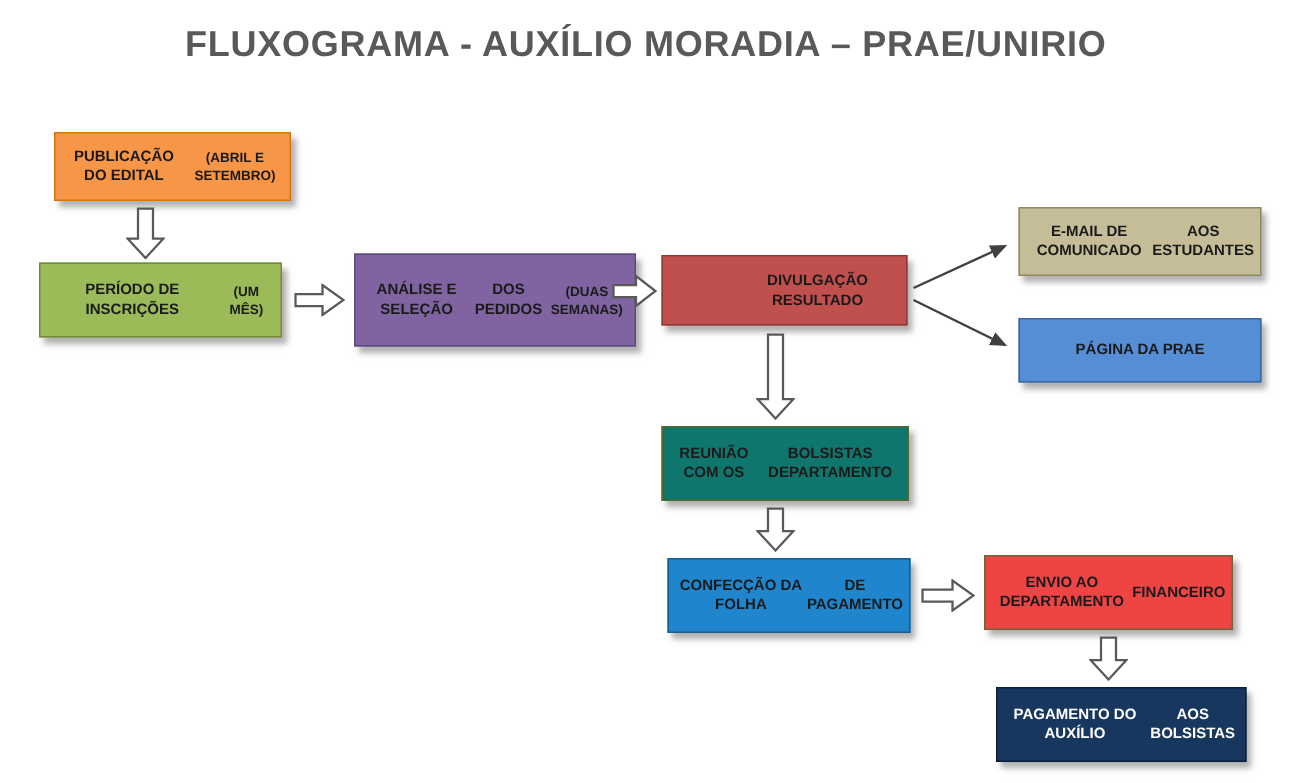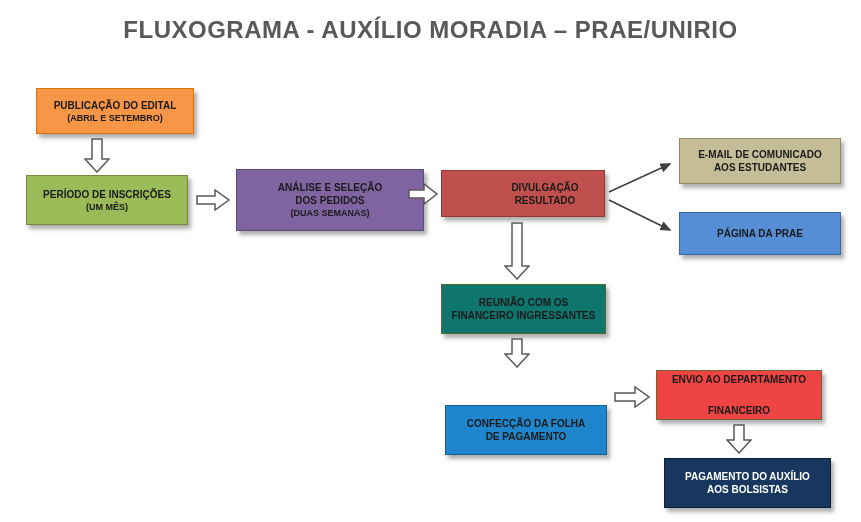--- a/index.html
+++ b/index.html
@@ -12,39 +12,39 @@
     border-radius:14px;
   }
   .title{
     position:absolute;top:16px;left:0;right:0;
     text-align:center;
     font-size:24px;font-weight:bold;
     color:#595959;letter-spacing:0.5px;
   }
   .node{
     position:absolute;
-    display:flex;flex-direction:column;
+    display:flex;flex-direction:row;
     align-items:center;justify-content:center;
     border:1px solid #666;
     box-shadow:3px 4px 4px rgba(110,110,110,0.55);
     text-align:center;
     font-size:10px;font-weight:bold;color:#1a1a1a;
     line-height:13px;
     box-sizing:border-box;
     padding:2px 4px;
   }
   .node .small{font-size:9px;line-height:12px;}
   .n-orange{background:#F79646;border-color:#D9730D;}
   .n-green{background:#9BBB59;border-color:#71893F;}
   .n-purple{background:#8064A2;border-color:#5F497A;}
   .n-red{background:#C0504D;border-color:#8F3836;padding-left:48px;}
   .n-tan{background:#C4BD97;border-color:#8F8861;justify-content:center;}
   .n-blue{background:#558ED5;border-color:#3A67A0;}
   .n-olive{background:#0f766e;border-color:#55692B;}
-  .n-brightblue{background:#1F86CD;border-color:#155E91;margin-top:33px;}
+  .n-brightblue{background:#1F86CD;border-color:#155E91;}
   .n-khaki{background:#ef4444;border-color:#6F6436;justify-content:space-between;}
   .n-navy{background:#17375E;border-color:#0C1F38;color:#ffffff;}
   .arrow{position:absolute;}
   .arrow svg{display:block;}
 </style>
 </head>
 <body>
 
 <div class="canvas">
 
@@ -110,21 +110,21 @@
   </div>
 
   <div class="arrow" style="left:504px;top:222px">
     <svg width="26" height="58" viewBox="0 0 26 58">
       <polygon points="8,1 18,1 18,44 25,44 13,57 1,44 8,44" fill="#ffffff" stroke="#595959" stroke-width="1.5"></polygon>
     </svg>
   </div>
 
   <div class="node n-olive" style="left:441px;top:284px;width:165px;height:50px">
     <div>REUNIÃO COM OS</div>
-    <div>FINANCEIRO INGRESSANTES</div>
+    <div>BOLSISTAS DEPARTAMENTO</div>
   </div>
 
   <div class="arrow" style="left:504px;top:338px">
     <svg width="26" height="30" viewBox="0 0 26 30">
       <polygon points="8,1 18,1 18,16 25,16 13,29 1,16 8,16" fill="#ffffff" stroke="#595959" stroke-width="1.5"></polygon>
     </svg>
   </div>
 
   <div class="node n-brightblue" style="left:445px;top:372px;width:162px;height:50px">
     <div>CONFECÇÃO DA FOLHA</div>

